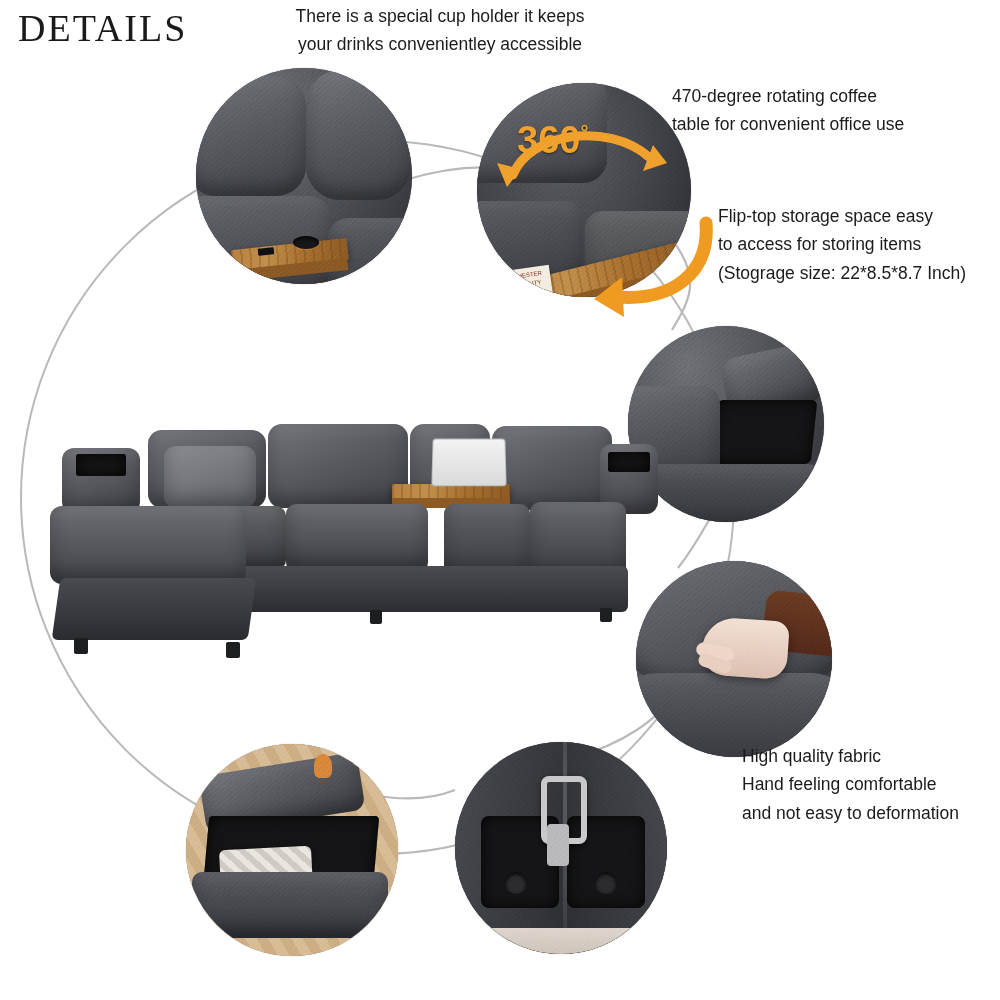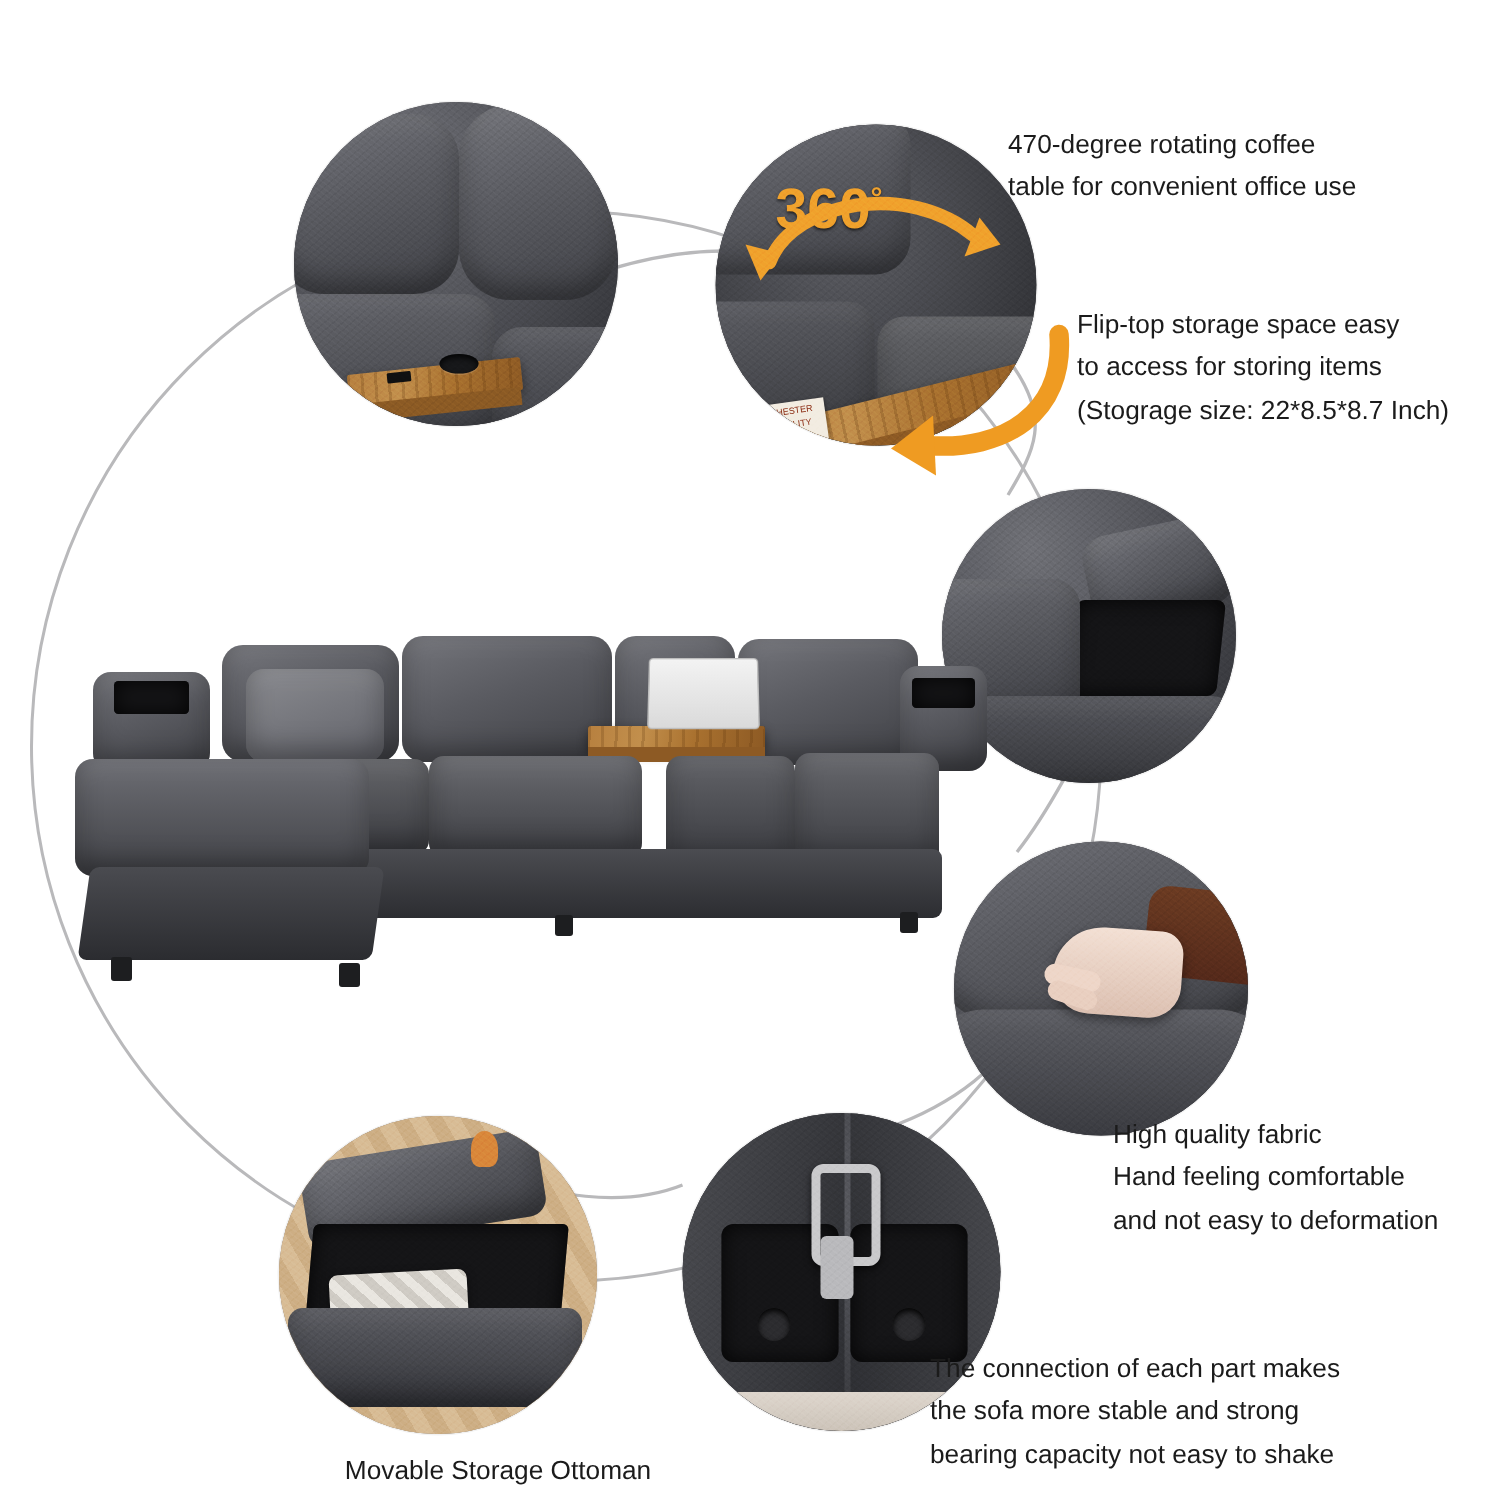--- a/index.html
+++ b/index.html
@@ -114,20 +114,21 @@
     border-radius: 50%;
     box-sizing: border-box;
   }
   .sofa-wrap { position: absolute; }
 </style>
 </head>
 <body>
 
 <div class="stage">
 
+  <div class="title">DETAILS</div>
 
   <div class="ring"></div>
 
   <svg class="arrow-svg" style="left:0;top:0;width:1000px;height:1000px;">
     <path d="M405,180 C470,160 520,165 560,185" stroke="#b9b9bb" stroke-width="2.2" fill="none"></path>
     <path d="M676,245 C700,280 690,300 672,330" stroke="#b9b9bb" stroke-width="2.2" fill="none"></path>
     <path d="M735,470 C720,500 700,540 678,568" stroke="#b9b9bb" stroke-width="2.2" fill="none"></path>
     <path d="M676,690 C660,720 620,745 575,757" stroke="#b9b9bb" stroke-width="2.2" fill="none"></path>
     <path d="M455,790 C430,800 400,800 372,795" stroke="#b9b9bb" stroke-width="2.2" fill="none"></path>
   </svg>
@@ -278,33 +279,31 @@
 
     <div class="cushion" style="left:10px; top:96px; width:196px; height:78px; border-radius:12px; background:linear-gradient(180deg,#6d6e74,#414247);"></div>
     <div style="position:absolute; left:16px; top:168px; width:196px; height:62px; background:linear-gradient(180deg,#4a4b50,#2b2c30); border-radius:6px; transform:skewX(-8deg);"></div>
 
     <div style="position:absolute; left:34px; top:228px; width:14px; height:16px; background:#1d1e20; border-radius:2px;"></div>
     <div style="position:absolute; left:186px; top:232px; width:14px; height:16px; background:#1d1e20; border-radius:2px;"></div>
     <div style="position:absolute; left:330px; top:200px; width:12px; height:14px; background:#1d1e20; border-radius:2px;"></div>
     <div style="position:absolute; left:560px; top:198px; width:12px; height:14px; background:#1d1e20; border-radius:2px;"></div>
   </div>
 
+  <div class="caption center" style="left:270px; top:2px; width:340px;">There is a special cup holder it keeps
+your drinks convenientley accessible</div>
 
 
   <div class="caption left" style="left:672px; top:82px; width:300px;">470-degree rotating coffee
 table for convenient office use</div>
 
   <div class="caption left" style="left:718px; top:202px; width:290px;">Flip-top storage space easy
 to access for storing items
 (Stograge size:  22*8.5*8.7 Inch)</div>
 
 
   <div class="caption left" style="left:742px; top:742px; width:260px;">High quality fabric
 Hand feeling comfortable
 and not easy to deformation</div>
 
-  <div class="caption left" style="left:620px; top:898px; width:380px;">The connection of each part makes
-the sofa more  stable  and  strong
-bearing capacity not easy to shake</div>
-
-  <div class="caption center" style="left:182px; top:966px; width:300px;">Movable Storage Ottoman</div>
+
 
 </div>
 
 </body></html>

